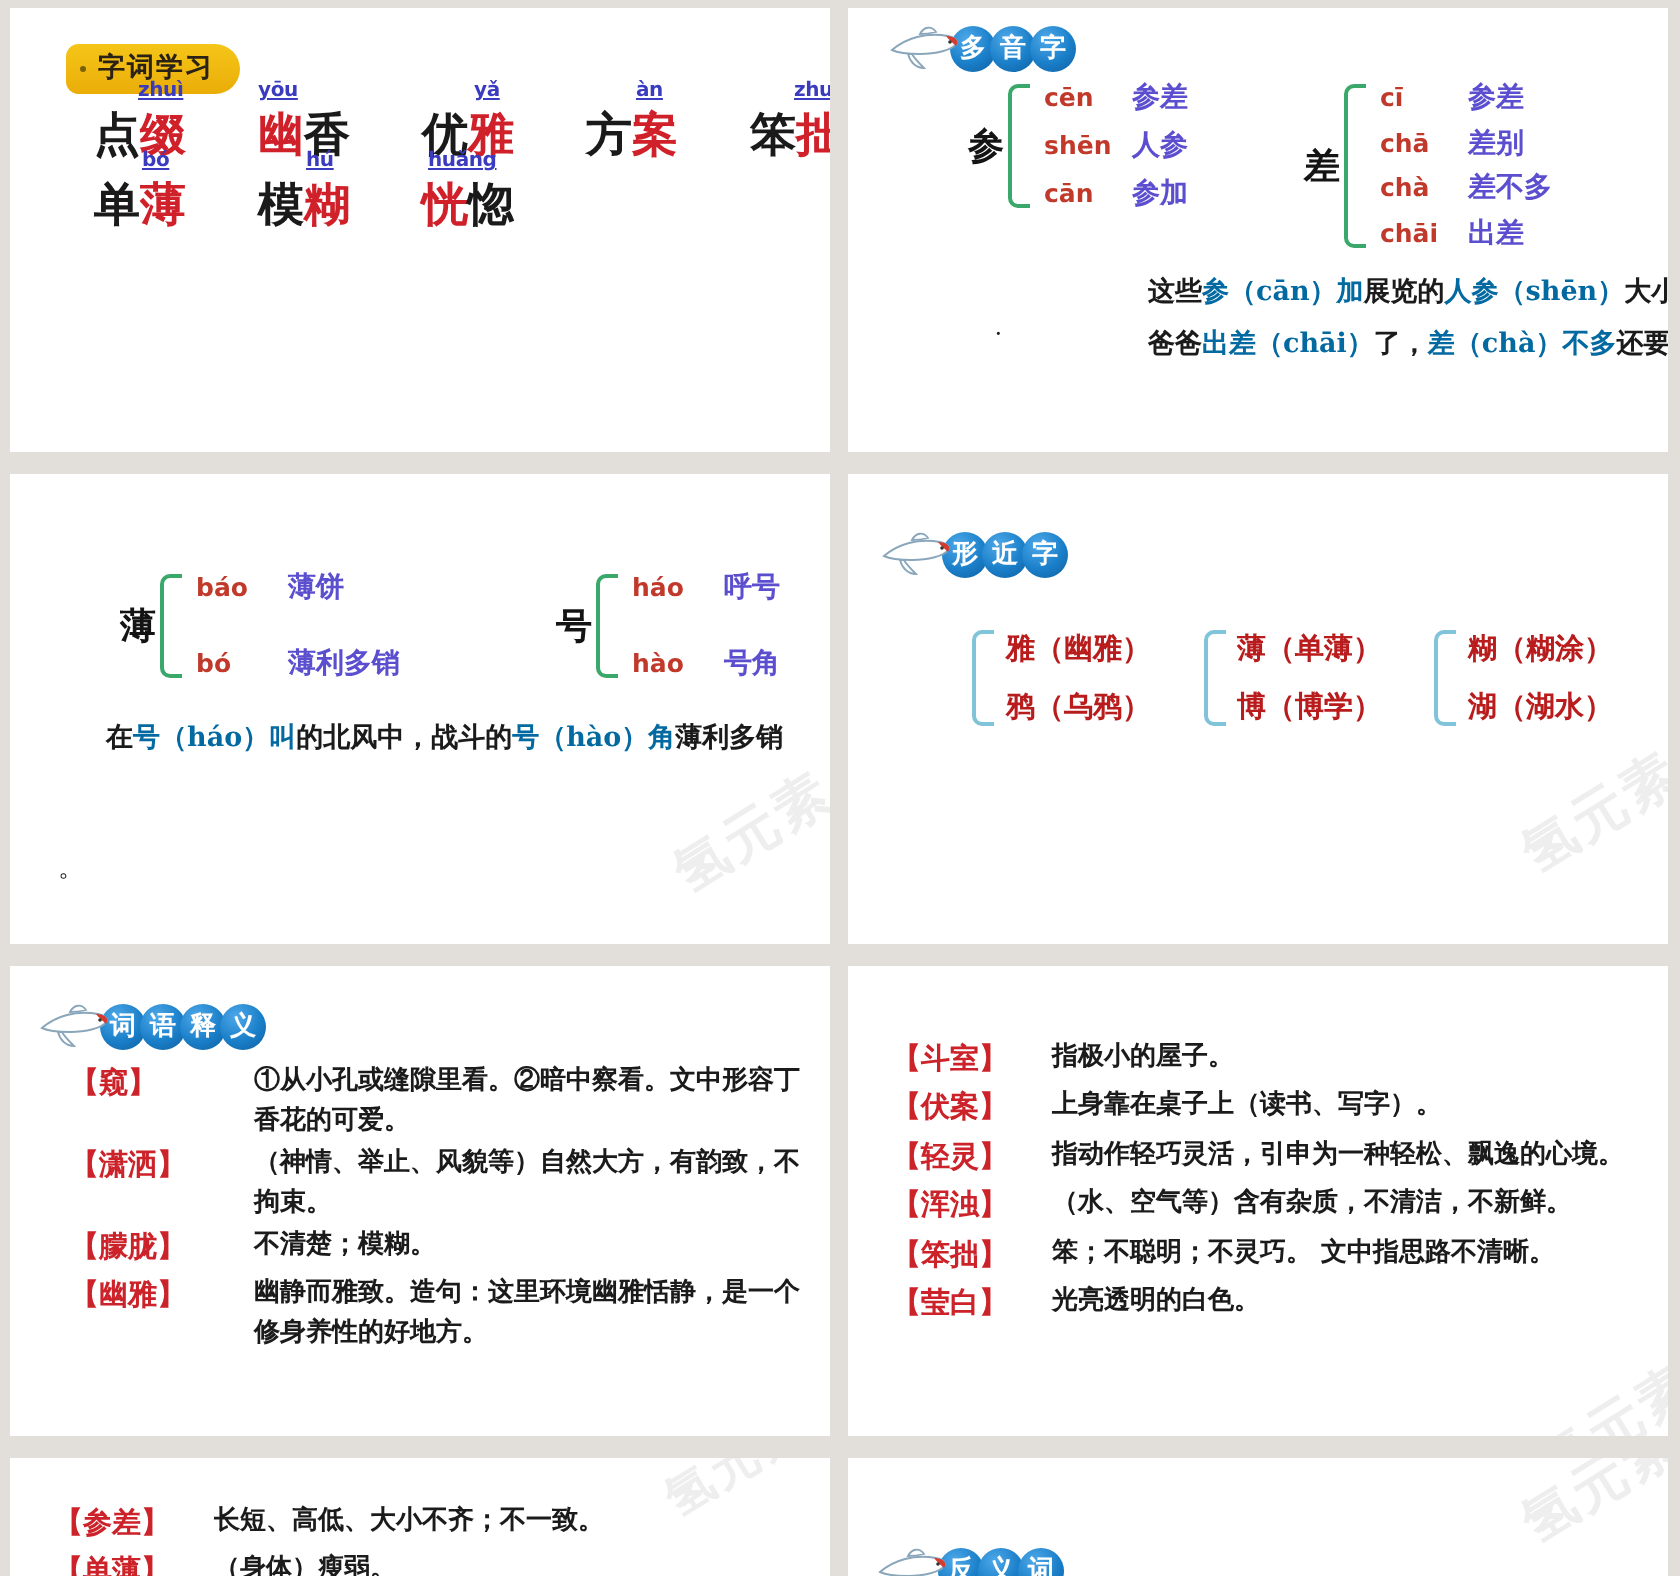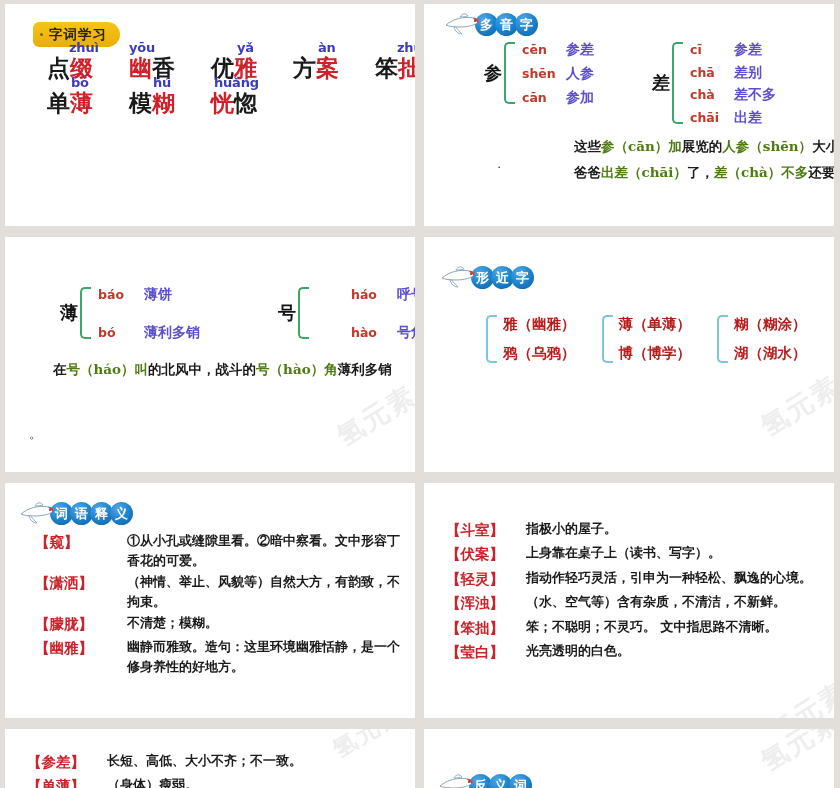--- a/index.html
+++ b/index.html
@@ -100,26 +100,27 @@
     margin-right: 36px;
     font-size: 23px;
     line-height: 1.05;
     white-space: nowrap;
     font-family: "DejaVu Serif", serif;
     font-weight: bold;
   }
   .vword .py {
     position: absolute;
     top: -15px;
-    font-size: 13px;
+    font-size: 10px;
     color: #3b3bbf;
     font-family: "DejaVu Sans", sans-serif;
     font-weight: bold;
     letter-spacing: -0.2px;
     white-space: nowrap;
+    text-decoration: underline;
   }
   .vword .c { color: #1a1a1a; }
   .vword .c.hl { color: #d0202a; }
 
   
   .polygroups {
     position: absolute;
     display: flex;
   }
   .pgroup { display: flex; align-items: center; }
@@ -162,21 +163,21 @@
   
   .sent-block { position: absolute; }
   .sent {
     font-family: "DejaVu Serif", serif;
     font-weight: bold;
     font-size: 13.5px;
     color: #1b1b1b;
     line-height: 1.9;
     white-space: nowrap;
   }
-  .sent .r { color: #4d7c0f; }
+  .sent .r { color: #0369a1; }
   .tail-dot {
     position: absolute;
     font-size: 13px;
     color: #1b1b1b;
   }
 
   
   .simgroups { position: absolute; display: flex; }
   .simgroup { display: flex; align-items: stretch; margin-right: 26px; }
   .brace-teal {
@@ -331,21 +332,21 @@
             </div>
             <div class="pline">
               <span class="pin" style="width: 46px;">bó</span>
               <span class="wrd">薄利多销</span>
             </div>
           </div>
         </div>
         <div class="pgroup" style="margin-right: 40px; height: 52px;">
           <div class="phead">号</div>
           <div class="brace-green"></div>
-          <div class="plines" style="height: 100%; margin-left: 35px;">
+          <div class="plines" style="height: 100%;">
             <div class="pline">
               <span class="pin" style="width: 46px;">háo</span>
               <span class="wrd">呼号</span>
             </div>
             <div class="pline">
               <span class="pin" style="width: 46px;">hào</span>
               <span class="wrd">号角</span>
             </div>
           </div>
         </div>

